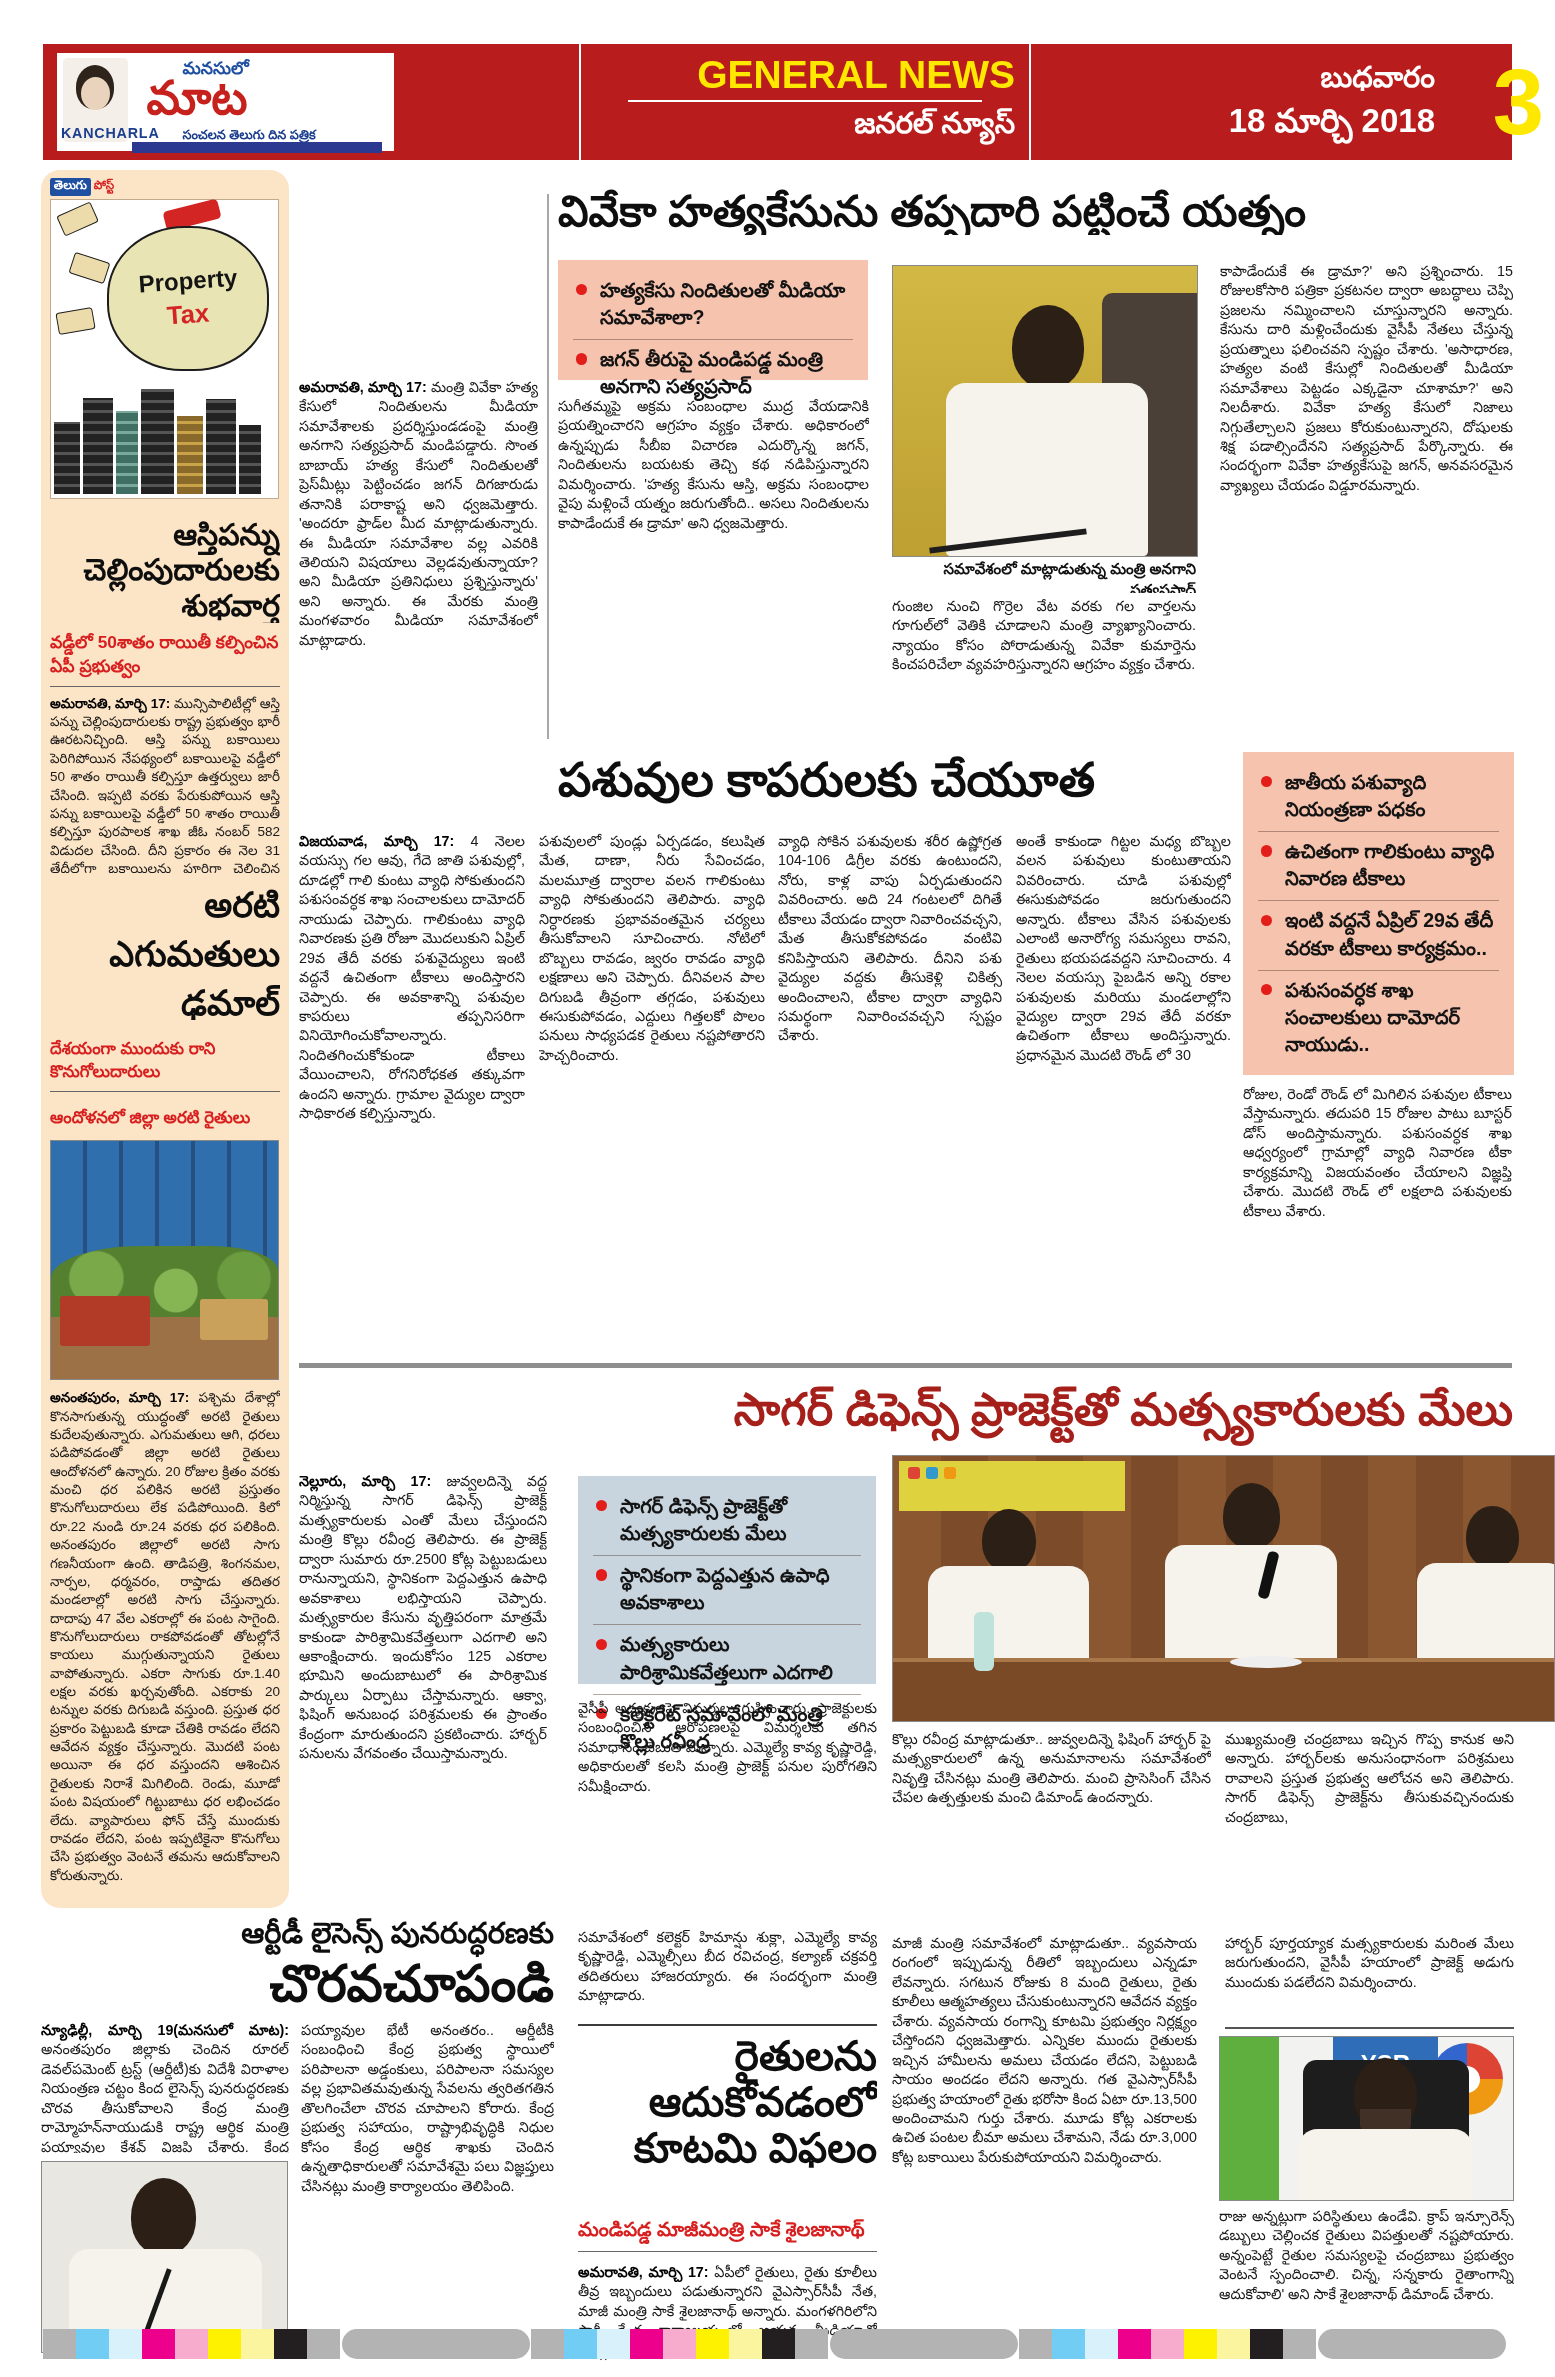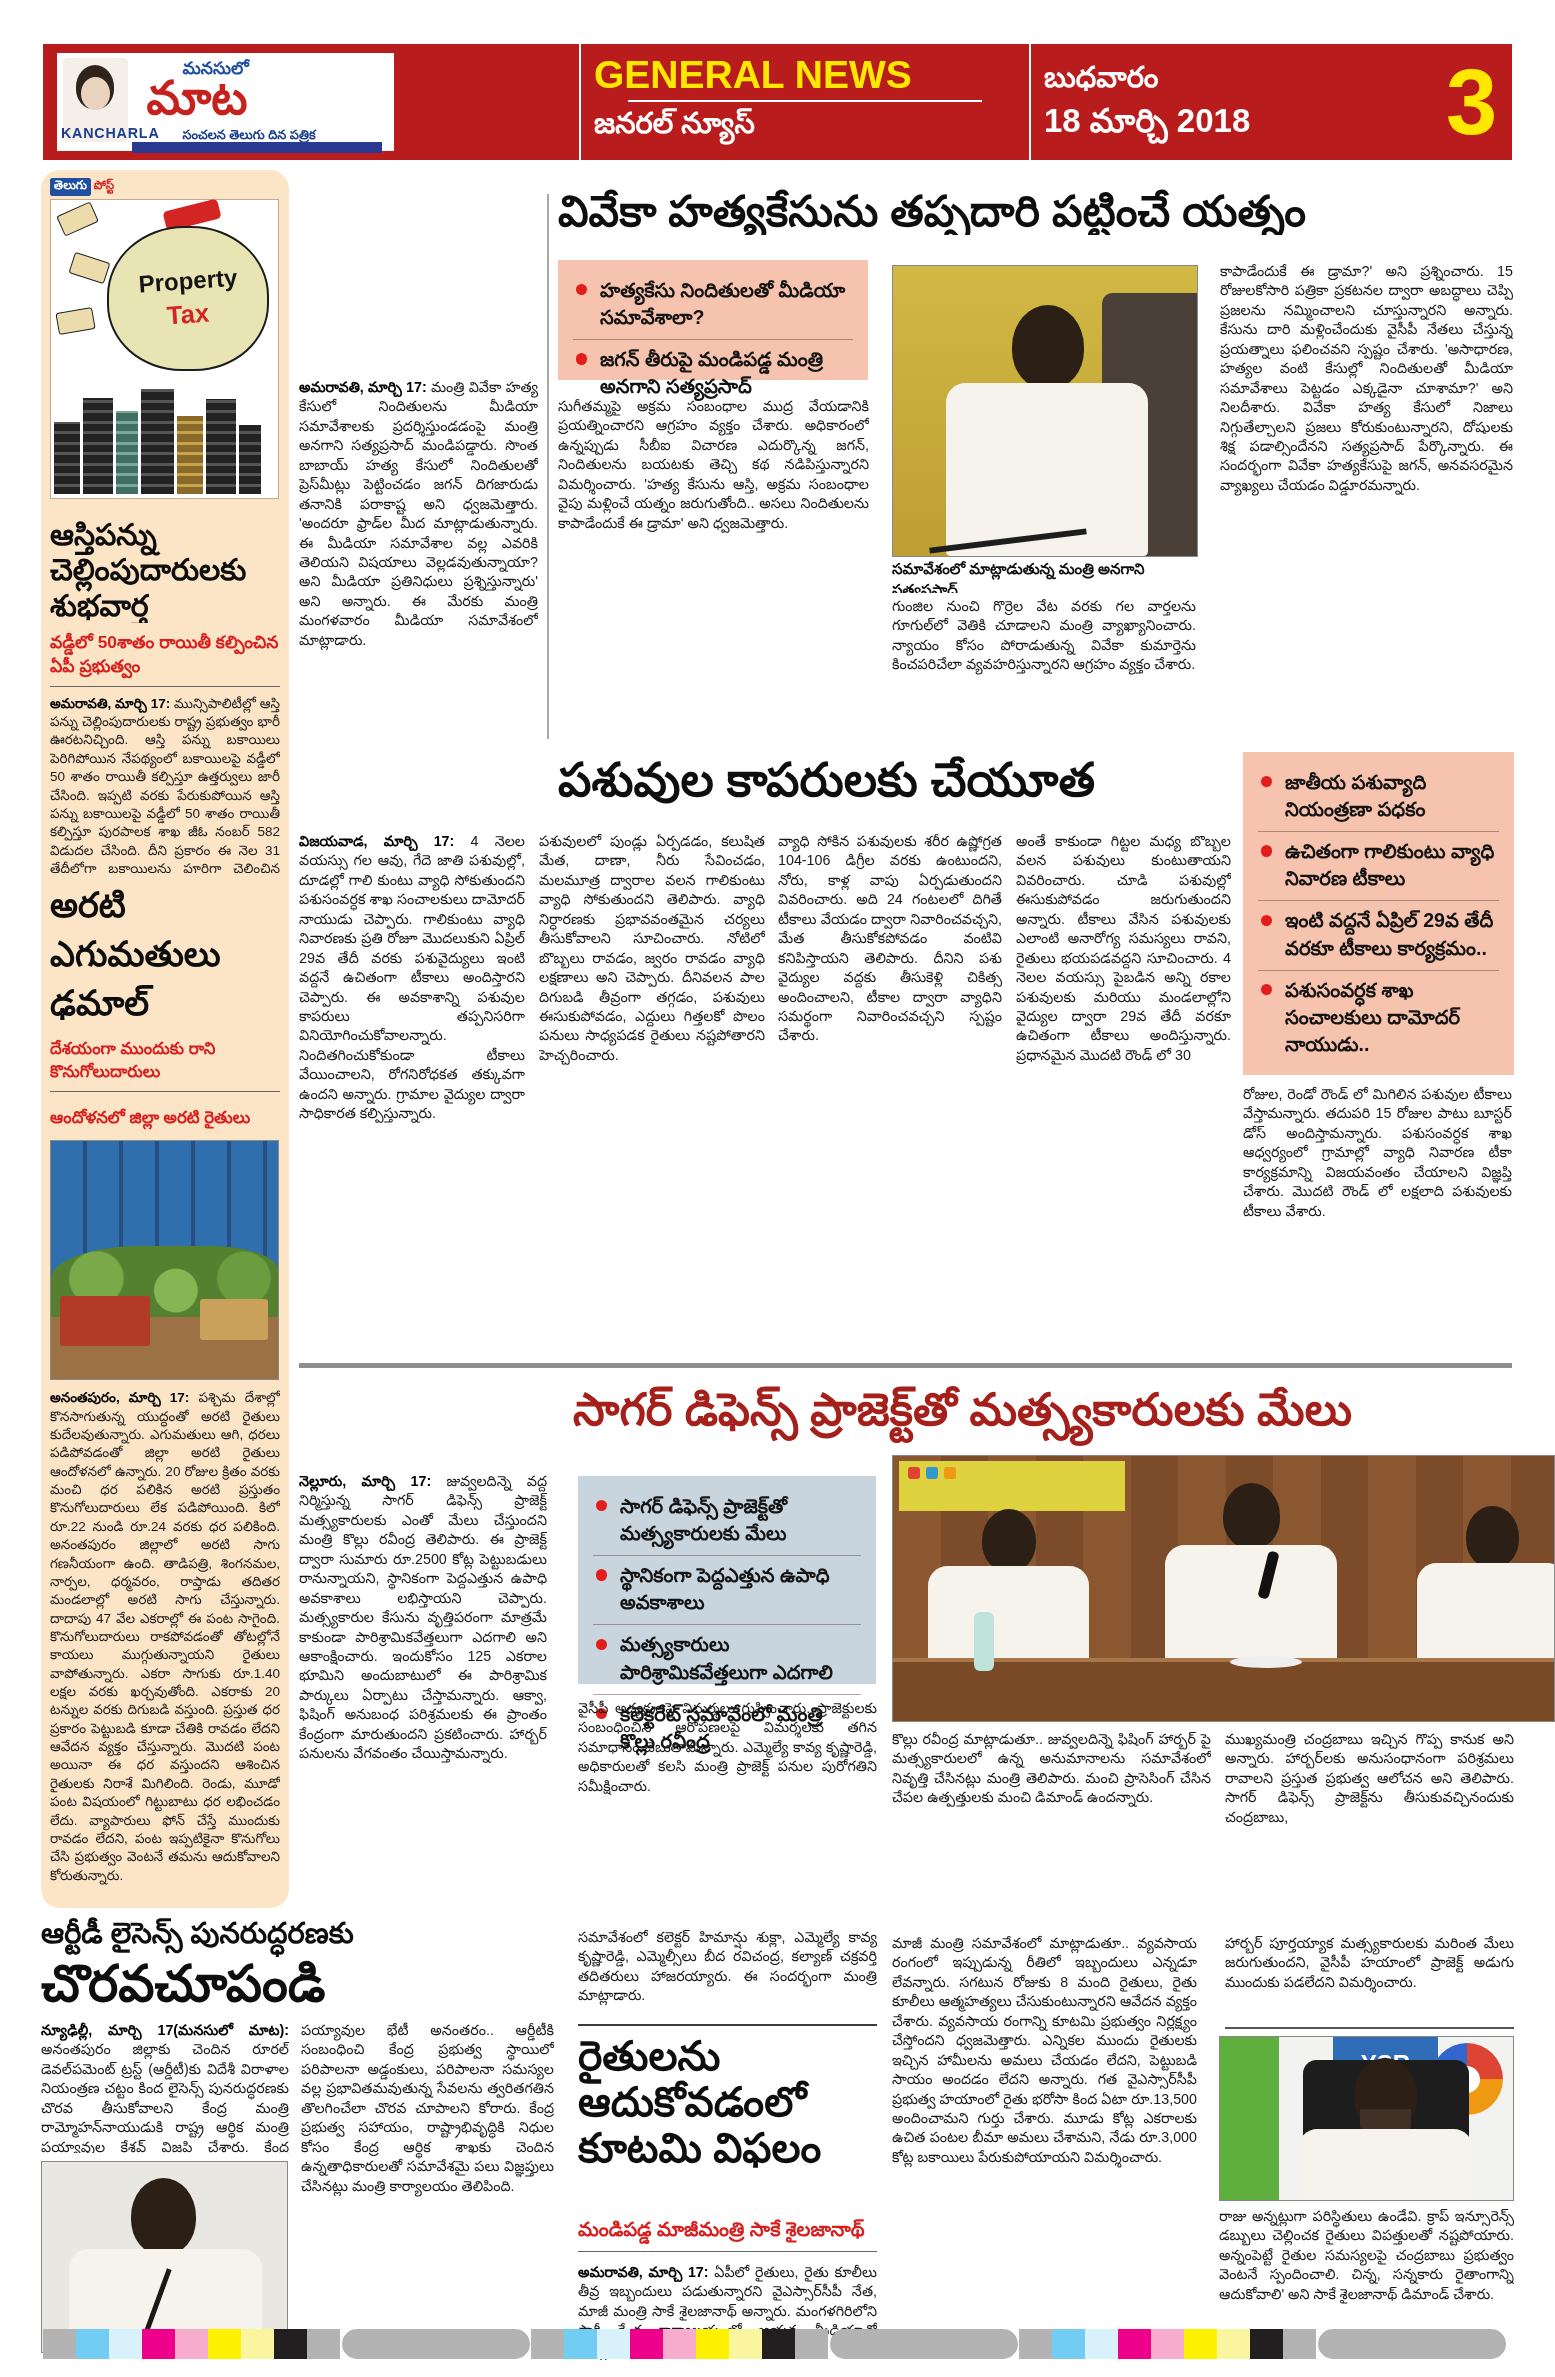--- a/index.html
+++ b/index.html
@@ -3,21 +3,21 @@
 <meta charset="utf-8">
 <style>
   html,body{margin:0;padding:0;background:#ffffff;}
   body{font-family:"Liberation Sans","DejaVu Sans",sans-serif;}
   #page{position:relative;width:1555px;height:2377px;background:#ffffff;overflow:hidden;}
   .abs{position:absolute;}
   .txt{overflow:hidden;}
   .bd{font-size:14.3px;line-height:1.36;text-align:justify;color:#181818;}
   .bd .dl{font-weight:700;color:#000;}
   .hl{font-weight:700;color:#0e0e0e;}
-  .center{text-align:left;}
+  .center{text-align:right;}
   .sub-red{color:#d71f1f;font-weight:700;text-align:left;}
   .sub-red.u{border-bottom:0.8px solid #666;padding-bottom:6px;}
   
   #band{left:43px;top:44px;width:1469px;height:116px;background:#b91c1c;}
   .vsep{position:absolute;top:0;width:2.3px;height:116px;background:#ffffff;}
   #logo{left:13.5px;top:9px;width:337px;height:98px;background:#ffffff;position:absolute;}
   .logo-face{position:absolute;left:6px;top:4.5px;width:65px;height:84px;background:#f4efe8;border-radius:4.5px;}
   .logo-face .hd{position:absolute;left:13.5px;top:7.5px;width:38px;height:44px;background:#2e241c;border-radius:50% 50% 45% 45%;}
   .logo-face .fc{position:absolute;left:18px;top:19.6px;width:29px;height:33px;background:#e9d3bd;border-radius:50%;}
   .b-small{position:absolute;left:126px;top:4.5px;font-size:17.3px;font-weight:700;color:#1f4fa0;}
@@ -147,21 +147,21 @@
 
     
   </div>
 
   <div class="abs" style="left:41px;top:1917px;width:513px;height:412px">
     <div class="hl center txt" style="font-size:29px">ఆర్టీడీ లైసెన్స్ పునరుద్ధరణకు</div>
     <div class="hl center txt" style="font-size:51px;line-height:1.05">చొరవచూపండి</div>
     <div style="display:flex;gap:12px;margin-top:10.5px">
       <div style="width:248px">
         <p class="bd txt" style="margin:0;height:132px">
-          <span class="dl">న్యూఢిల్లీ, మార్చి 17(మనసులో మాట):</span>
+          <span class="dl">న్యూఢిల్లీ, మార్చి 19(మనసులో మాట):</span>
           <span>అనంతపురం జిల్లాకు చెందిన రూరల్ డెవల్‌పమెంట్ ట్రస్ట్ (ఆర్డీటీ)కు విదేశీ విరాళాల నియంత్రణ చట్టం కింద లైసెన్స్ పునరుద్ధరణకు చొరవ తీసుకోవాలని కేంద్ర మంత్రి రామ్మోహన్‌నాయుడుకి రాష్ట్ర ఆర్థిక మంత్రి పయ్యావుల కేశవ్ విజ్ఞప్తి చేశారు. కేంద్ర మంత్రితో ఢిల్లీలో భేటీ అయ్యారు.</span>
         </p>
         <div class="ph" style="position:relative;width:245px;height:190px;margin-top:7.5px">
           <div style="position:absolute;inset:0;background:#e9e7e2"></div>
           <div class="hd" style="left:89px;top:16.6px;width:65px;height:77px"></div>
           <div class="tr" style="left:27px;top:87px;width:193px;height:102px"></div>
           <div style="position:absolute;left:113px;top:105px;width:5.3px;height:69px;background:#191919;transform:rotate(20deg)"></div>
         </div>
       </div>
       <p class="bd txt" style="margin:0;width:253px;height:337px">పయ్యావుల భేటీ అనంతరం.. ఆర్డీటీకి సంబంధించి కేంద్ర ప్రభుత్వ స్థాయిలో పరిపాలనా అడ్డంకులు, పరిపాలనా సమస్యల వల్ల ప్రభావితమవుతున్న సేవలను త్వరితగతిన తొలగించేలా చొరవ చూపాలని కోరారు. కేంద్ర ప్రభుత్వ సహాయం, రాష్ట్రాభివృద్ధికి నిధుల కోసం కేంద్ర ఆర్థిక శాఖకు చెందిన ఉన్నతాధికారులతో సమావేశమై పలు విజ్ఞప్తులు చేసినట్లు మంత్రి కార్యాలయం తెలిపింది.</p>

